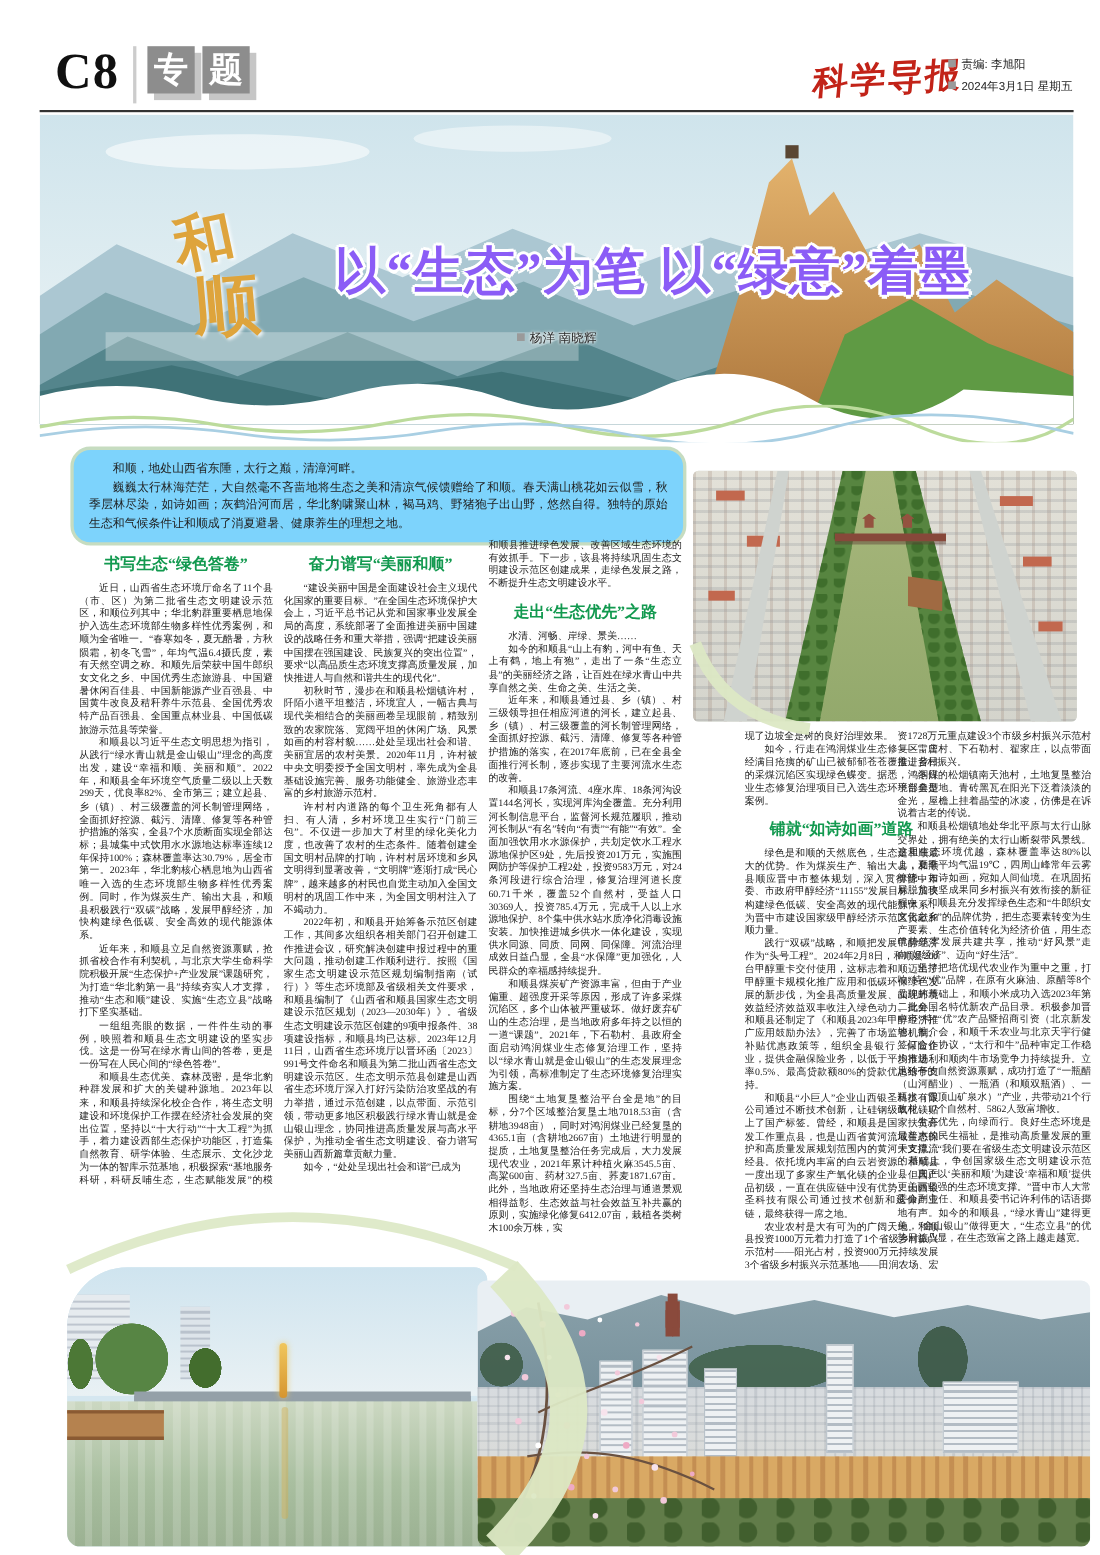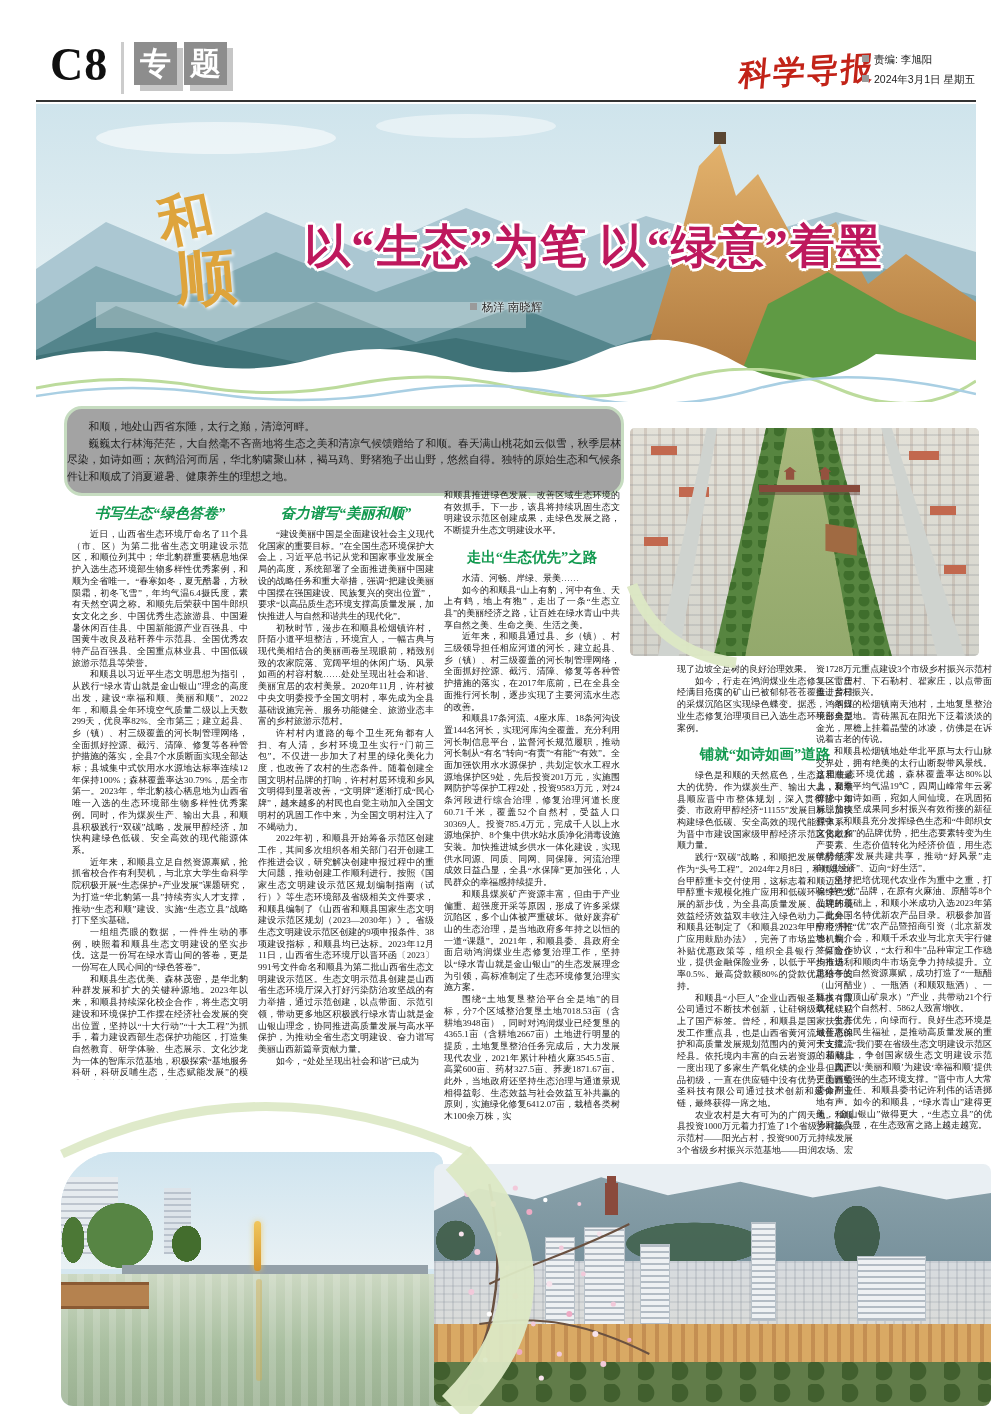--- a/index.html
+++ b/index.html
@@ -19,31 +19,31 @@
   .sq{display:inline-block;width:7px;height:7px;background:#9a9a9a;margin-right:5px;vertical-align:1px;}
   .hdr-rule{position:absolute;left:30px;top:100px;width:940px;height:2px;background:#333;}
 
   
   #photo-hero{position:absolute;left:30px;top:104px;width:940px;height:282px;overflow:hidden;}
   .hs-place{position:absolute;color:#dea43c;font-weight:bold;font-size:55px;line-height:1;
             text-shadow:2px 2px 3px rgba(255,255,255,.8);z-index:4;}
   #hs1{left:152px;top:192px;transform:rotate(-12deg);}
   #hs2{left:170px;top:248px;transform:rotate(-5deg);font-size:60px;}
   #main-title{position:absolute;left:215px;top:216px;width:745px;text-align:center;z-index:4;
-      font-size:46px;font-weight:900;color:#be185d;letter-spacing:1px;
+      font-size:46px;font-weight:900;color:#8b5cf6;letter-spacing:1px;
       text-shadow:3px 0 0 #fff,-3px 0 0 #fff,0 3px 0 #fff,0 -3px 0 #fff,
                   2px 2px 0 #fff,-2px -2px 0 #fff,2px -2px 0 #fff,-2px 2px 0 #fff;}
   #byline{position:absolute;left:340px;top:300px;width:320px;text-align:center;z-index:4;
           font-size:11.5px;color:#2a2a2a;text-shadow:0 0 3px #fff,0 0 3px #fff;
           font-family:"Liberation Sans",sans-serif;}
   #waves{position:absolute;left:30px;top:368px;width:940px;height:34px;z-index:3;}
 
   
   #intro-box{position:absolute;left:58px;top:406px;width:560px;height:90px;border:3px solid #c6dcc0;
-             border-radius:18px;padding:9px 0;box-sizing:border-box;background:#a3a3a3;}
+             border-radius:18px;padding:9px 14px;box-sizing:border-box;background:#7dd3fc;}
   .intro-p{margin:0;font-size:10.8px;line-height:16.5px;color:#1e1e1e;text-align:justify;text-indent:2em;}
 
   
   #photo-aerial{position:absolute;left:624px;top:428px;width:349px;height:228px;border-radius:5px;
                 overflow:hidden;background:#d8dbd2;}
   .pa-layer{position:absolute;left:0;top:0;width:100%;height:100%;}
   .pa-bldg{background:
      repeating-linear-gradient(0deg, rgba(140,145,150,.25) 0 2px, transparent 2px 10px),
      repeating-linear-gradient(90deg, rgba(150,120,105,.22) 0 3px, transparent 3px 14px),
      linear-gradient(180deg,#e3e1d8,#d4d4cc);}
@@ -56,21 +56,21 @@
   .pa-roadR{clip-path:polygon(72% 0,75% 0,96% 100%,88% 100%);background:#cfd3cf;}
   .pa-bridge{position:absolute;left:37%;top:25%;width:29%;height:7px;background:#87483a;box-shadow:0 3px 0 rgba(90,60,50,.45);}
   .pav{position:absolute;width:13px;height:13px;background:#94523f;
        clip-path:polygon(50% 0,100% 38%,82% 38%,82% 100%,18% 100%,18% 38%,0 38%);}
   .pa-deck{position:absolute;left:56%;top:42%;width:9%;height:14%;background:#a06a42;clip-path:polygon(0 0,100% 15%,100% 100%,0 85%);}
   .roofspeck{position:absolute;background:#c2684e;}
 
   
   .col{position:absolute;width:176px;font-size:9px;line-height:11.7px;text-align:justify;color:#1b1b1b;overflow:hidden;z-index:2;}
   .col-h{color:#12994f;font-weight:bold;font-size:14.5px;line-height:18px;text-align:center;margin:11px 0 7px;}
-  .col-h:first-child{margin-top:2px;font-style:italic;}
+  .col-h:first-child{margin-top:2px;}
   .bp{margin:0;text-indent:2em;}
   .bp.ni{text-indent:0;}
   #col1{left:66px;top:502px;height:578px;}
   #col2{left:252px;top:502px;height:642px;}
   #col3{left:438px;top:490px;height:662px;}
   #col4{left:624px;top:664px;height:490px;margin-left:47px;}
   #col5{left:810px;top:664px;height:490px;}
 
   
   #photo-river{position:absolute;left:55px;top:1152px;width:382px;height:254px;border-radius:55px 12px 0 12px;
@@ -214,21 +214,21 @@
       <p class="bp">2022年初，和顺县开始筹备示范区创建工作，其间多次组织各相关部门召开创建工作推进会议，研究解决创建申报过程中的重大问题，推动创建工作顺利进行。按照《国家生态文明建设示范区规划编制指南（试行）》等生态环境部及省级相关文件要求，和顺县编制了《山西省和顺县国家生态文明建设示范区规划（2023—2030年）》。省级生态文明建设示范区创建的9项申报条件、38项建设指标，和顺县均已达标。2023年12月11日，山西省生态环境厅以晋环函〔2023〕991号文件命名和顺县为第二批山西省生态文明建设示范区。生态文明示范县创建是山西省生态环境厅深入打好污染防治攻坚战的有力举措，通过示范创建，以点带面、示范引领，带动更多地区积极践行绿水青山就是金山银山理念，协同推进高质量发展与高水平保护，为推动全省生态文明建设、奋力谱写美丽山西新篇章贡献力量。</p>
       <p class="bp">如今，“处处呈现出社会和谐”已成为</p>
     </div>
   <div class="col" id="col3">
       <p class="bp ni">和顺县推进绿色发展、改善区域生态环境的有效抓手。下一步，该县将持续巩固生态文明建设示范区创建成果，走绿色发展之路，不断提升生态文明建设水平。</p>
       <div class="col-h">走出“生态优先”之路</div>
       <p class="bp">水清、河畅、岸绿、景美……</p>
       <p class="bp">如今的和顺县“山上有豹，河中有鱼、天上有鹤，地上有狍”，走出了一条“生态立县”的美丽经济之路，让百姓在绿水青山中共享自然之美、生命之美、生活之美。</p>
       <p class="bp">近年来，和顺县通过县、乡（镇）、村三级领导担任相应河道的河长，建立起县、乡（镇）、村三级覆盖的河长制管理网络，全面抓好控源、截污、清障、修复等各种管护措施的落实，在2017年底前，已在全县全面推行河长制，逐步实现了主要河流水生态的改善。</p>
       <p class="bp">和顺县17条河流、4座水库、18条河沟设置144名河长，实现河库沟全覆盖。充分利用河长制信息平台，监督河长规范履职，推动河长制从“有名”转向“有责”“有能”“有效”。全面加强饮用水水源保护，共划定饮水工程水源地保护区9处，先后投资201万元，实施围网防护等保护工程2处，投资9583万元，对24条河段进行综合治理，修复治理河道长度60.71千米，覆盖52个自然村，受益人口30369人。投资785.4万元，完成千人以上水源地保护、8个集中供水站水质净化消毒设施安装。加快推进城乡供水一体化建设，实现供水同源、同质、同网、同保障。河流治理成效日益凸显，全县“水保障”更加强化，人民群众的幸福感持续提升。</p>
-      <p class="bp">和顺县煤炭矿产资源丰富，但由于产业偏重、超强度开采等原因，形成了许多采煤沉陷区，多个山体被严重破坏。做好废弃矿山的生态治理，是当地政府多年持之以恒的一道“课题”。2021年，和顺县委、县政府全面启动鸿润煤业生态修复治理工作，坚持以“绿水青山就是金山银山”的生态发展理念为引领，高标准制定了生态环境修复治理实施方案。</p>
+      <p class="bp">和顺县煤炭矿产资源丰富，但由于产业偏重、超强度开采等原因，形成了许多采煤沉陷区，多个山体被严重破坏。做好废弃矿山的生态治理，是当地政府多年持之以恒的一道“课题”。2021年，下石勒村、县政府全面启动鸿润煤业生态修复治理工作，坚持以“绿水青山就是金山银山”的生态发展理念为引领，高标准制定了生态环境修复治理实施方案。</p>
       <p class="bp">围绕“土地复垦整治平台全是地”的目标，分7个区域整治复垦土地7018.53亩（含耕地3948亩），同时对鸿润煤业已经复垦的4365.1亩（含耕地2667亩）土地进行明显的提质，土地复垦整治任务完成后，大力发展现代农业，2021年累计种植火麻3545.5亩、高粱600亩、药材327.5亩、荞麦1871.67亩。此外，当地政府还坚持生态治理与通道景观相得益彰、生态效益与社会效益互补共赢的原则，实施绿化修复6412.07亩，栽植各类树木100余万株，实</p>
     </div>
   <div class="col" id="col4">
       <p class="bp ni">现了边坡全是树的良好治理效果。</p>
       <p class="bp">如今，行走在鸿润煤业生态修复区，曾经满目疮痍的矿山已被郁郁苍苍覆盖，昔日的采煤沉陷区实现绿色蝶变。据悉，鸿润煤业生态修复治理项目已入选生态环境部典型案例。</p>
       <div class="col-h">铺就“如诗如画”道路</div>
       <p class="bp">绿色是和顺的天然底色，生态是和顺最大的优势。作为煤炭生产、输出大县，和顺县顺应晋中市整体规划，深入贯彻晋中市委、市政府甲醇经济“11155”发展目标，加快构建绿色低碳、安全高效的现代能源体系，为晋中市建设国家级甲醇经济示范区贡献和顺力量。</p>
       <p class="bp">践行“双碳”战略，和顺把发展甲醇经济作为“头号工程”。2024年2月8日，和顺县200台甲醇重卡交付使用，这标志着和顺迈出了甲醇重卡规模化推广应用和低碳环保绿色发展的新步伐，为全县高质量发展、实现环境效益经济效益双丰收注入绿色动力。此外，和顺县还制定了《和顺县2023年甲醇经济推广应用鼓励办法》，完善了市场监管机制、补贴优惠政策等，组织全县银行、保险企业，提供金融保险业务，以低于平均市场利率0.5%、最高贷款额80%的贷款优惠给予支持。</p>
       <p class="bp">和顺县“小巨人”企业山西银圣科技有限公司通过不断技术创新，让硅钢级氧化镁贴上了国产标签。曾经，和顺县是国家扶贫开发工作重点县，也是山西省黄河流域生态保护和高质量发展规划范围内的黄河干支流流经县。依托境内丰富的白云岩资源，和顺县一度出现了多家生产氧化镁的企业，但因产品初级，一直在供应链中没有优势。山西银圣科技有限公司通过技术创新和延伸产业链，最终获得一席之地。</p>
       <p class="bp">农业农村是大有可为的广阔天地。和顺县投资1000万元着力打造了1个省级乡村振兴示范村——阳光占村，投资900万元持续发展3个省级乡村振兴示范基地——田润农场、宏田嘉利、新马杂粮，投</p>

